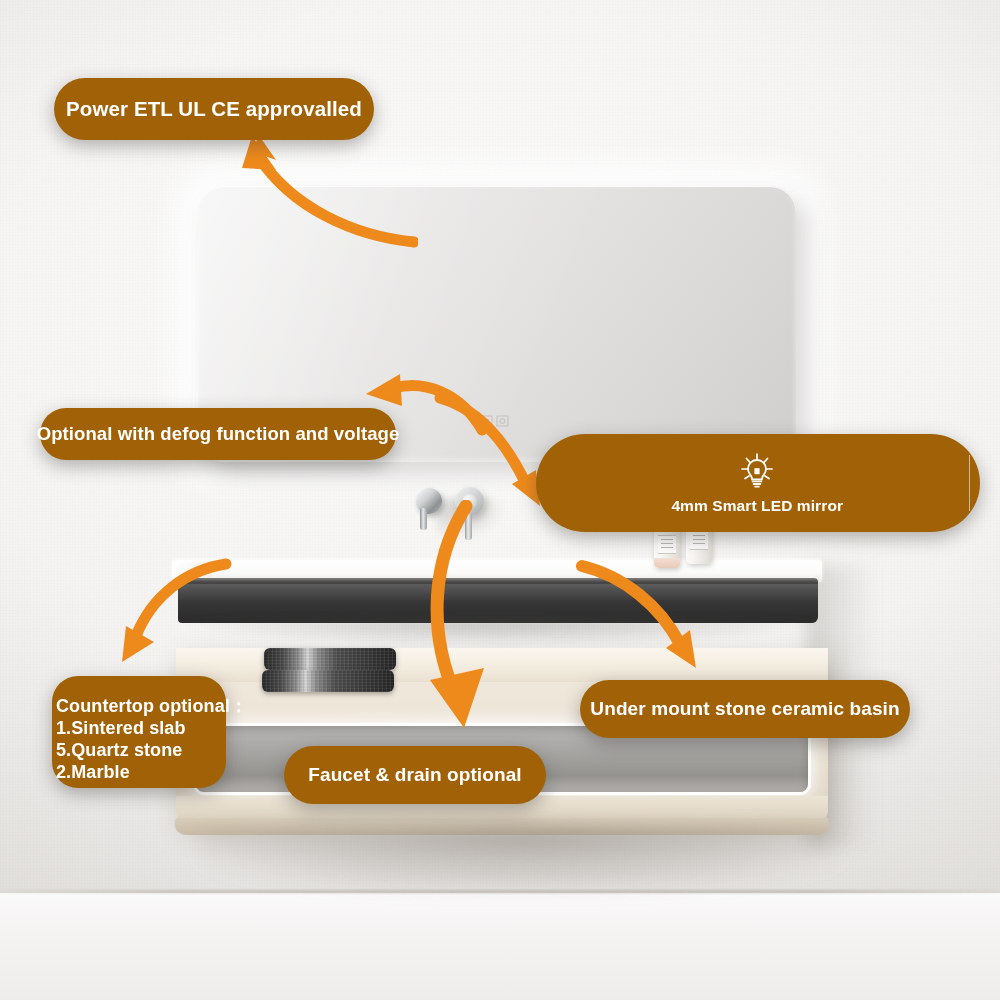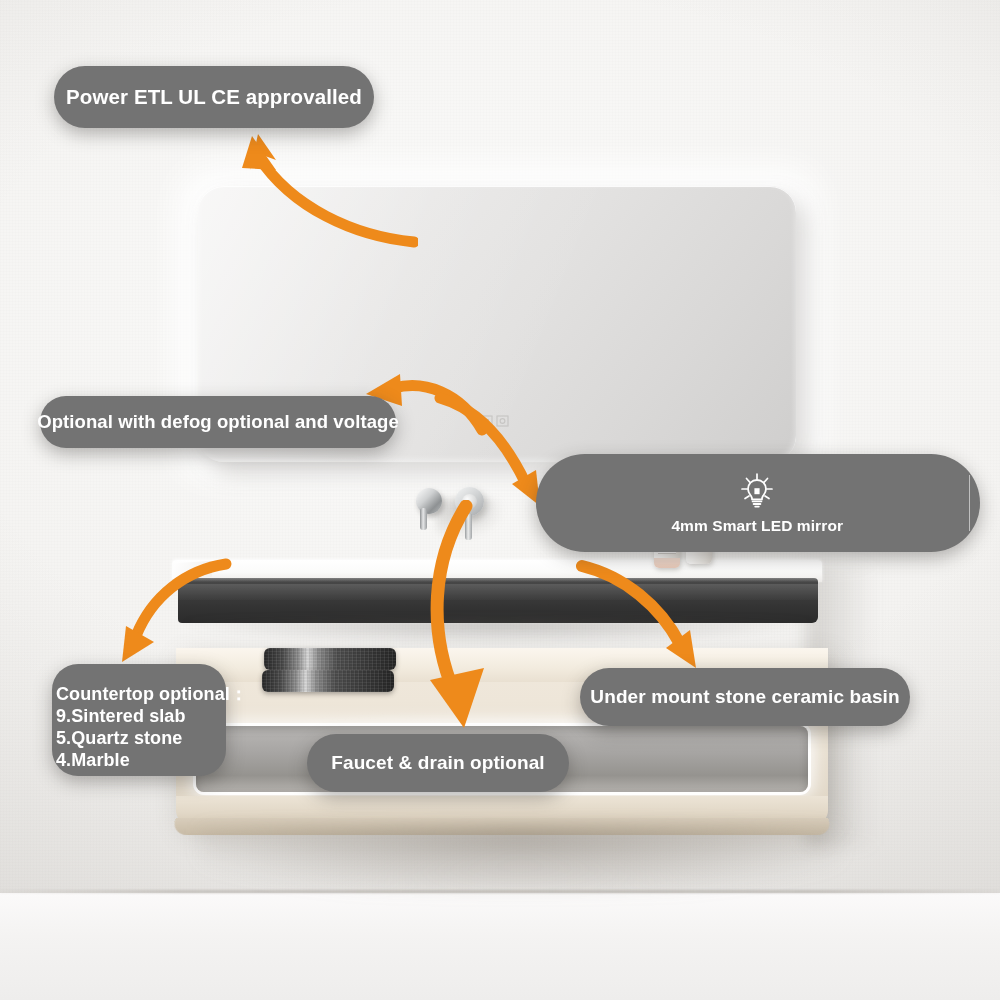--- a/index.html
+++ b/index.html
@@ -305,47 +305,48 @@
   #arrow-power     { left: 228px; top: 130px;  width: 190px; height: 120px; }
   #arrow-defog     { left: 360px; top: 372px;  width: 130px; height: 70px;  }
   #arrow-led       { left: 430px; top: 388px;  width: 130px; height: 120px; }
   #arrow-counter   { left: 108px; top: 552px;  width: 125px; height: 115px; }
   #arrow-basin     { left: 576px; top: 556px;  width: 135px; height: 115px; }
   #arrow-faucet    { left: 398px; top: 500px;  width: 120px; height: 235px; }
 
   
   .pill {
     position: absolute;
-    background: #737373;
+    background: #a16207;
     color: #ffffff;
     border-radius: 999px;
     display: flex;
     align-items: center;
     justify-content: center;
     box-shadow: 0 6px 18px rgba(50,46,42,.35);
     letter-spacing: .1px;
     box-sizing: border-box;
+    margin-top: 12px;
   }
   .pill-text {
     white-space: nowrap;
     font-weight: 600;
   }
 
   #pill-power {
     left: 54px; top: 66px;
     width: 320px; height: 62px;
     font-size: 20.5px;
   }
   #pill-defog {
     left: 40px; top: 396px;
     width: 356px; height: 52px;
     font-size: 18.5px;
   }
   #pill-mirror-specs {
-    left: 536px; top: 454px;
+    left: 536px; top: 422px;
     width: 444px; height: 98px;
     border-radius: 49px;
     flex-direction: row;
     padding: 0 10px;
   }
   .spec-col {
     flex: 1 1 0;
     display: flex;
     flex-direction: column;
     align-items: center;
@@ -379,21 +380,21 @@
     font-weight: 600;
     line-height: 1.22;
     white-space: nowrap;
   }
   #pill-basin {
     left: 580px; top: 668px;
     width: 330px; height: 58px;
     font-size: 19px;
   }
   #pill-faucet {
-    left: 307px; top: 734px;
+    left: 284px; top: 734px;
     width: 262px; height: 58px;
     font-size: 19px;
   }
 </style>
 </head>
 <body>
 
 <div id="stage">
 
   <div class="wall">
@@ -492,21 +493,21 @@
   <svg class="arrow" id="arrow-faucet" viewBox="0 0 120 235">
     <path d="M68,6 C34,60 30,130 56,192" stroke="#ee8a1b" stroke-width="13" fill="none" stroke-linecap="round"></path>
     <path d="M66,228 L32,180 L86,168 Z" fill="#ee8a1b"></path>
   </svg>
 
   <div class="pill" id="pill-power">
     <span class="pill-text">Power ETL  UL CE approvalled</span>
   </div>
 
   <div class="pill" id="pill-defog">
-    <span class="pill-text">Optional with defog optional and voltage</span>
+    <span class="pill-text">Optional with defog function and voltage</span>
   </div>
 
   <div class="pill" id="pill-mirror-specs">
     <div class="spec-col">
       <svg width="40" height="40" viewBox="0 0 40 40">
         <g stroke="#ffffff" stroke-width="1.7" stroke-linecap="round" fill="none">
           <line x1="20" y1="3" x2="20" y2="8"></line>
           <line x1="9.5" y1="7.5" x2="12.6" y2="11"></line>
           <line x1="30.5" y1="7.5" x2="27.4" y2="11"></line>
           <line x1="5" y1="18" x2="10" y2="18"></line>
@@ -522,23 +523,23 @@
       </svg>
       <span class="spec-label">4mm Smart LED mirror</span>
     </div>
 
     <div class="spec-divider"></div>
 
   </div>
 
   <div class="pill" id="pill-countertop">
     <span class="countertop-line">Countertop optional：</span>
-    <span class="countertop-line">9.Sintered slab</span>
+    <span class="countertop-line">1.Sintered slab</span>
     <span class="countertop-line">5.Quartz stone</span>
-    <span class="countertop-line">4.Marble</span>
+    <span class="countertop-line">2.Marble</span>
   </div>
 
   <div class="pill" id="pill-basin">
     <span class="pill-text">Under mount stone ceramic basin</span>
   </div>
 
   <div class="pill" id="pill-faucet">
     <span class="pill-text">Faucet &amp; drain optional</span>
   </div>
 

